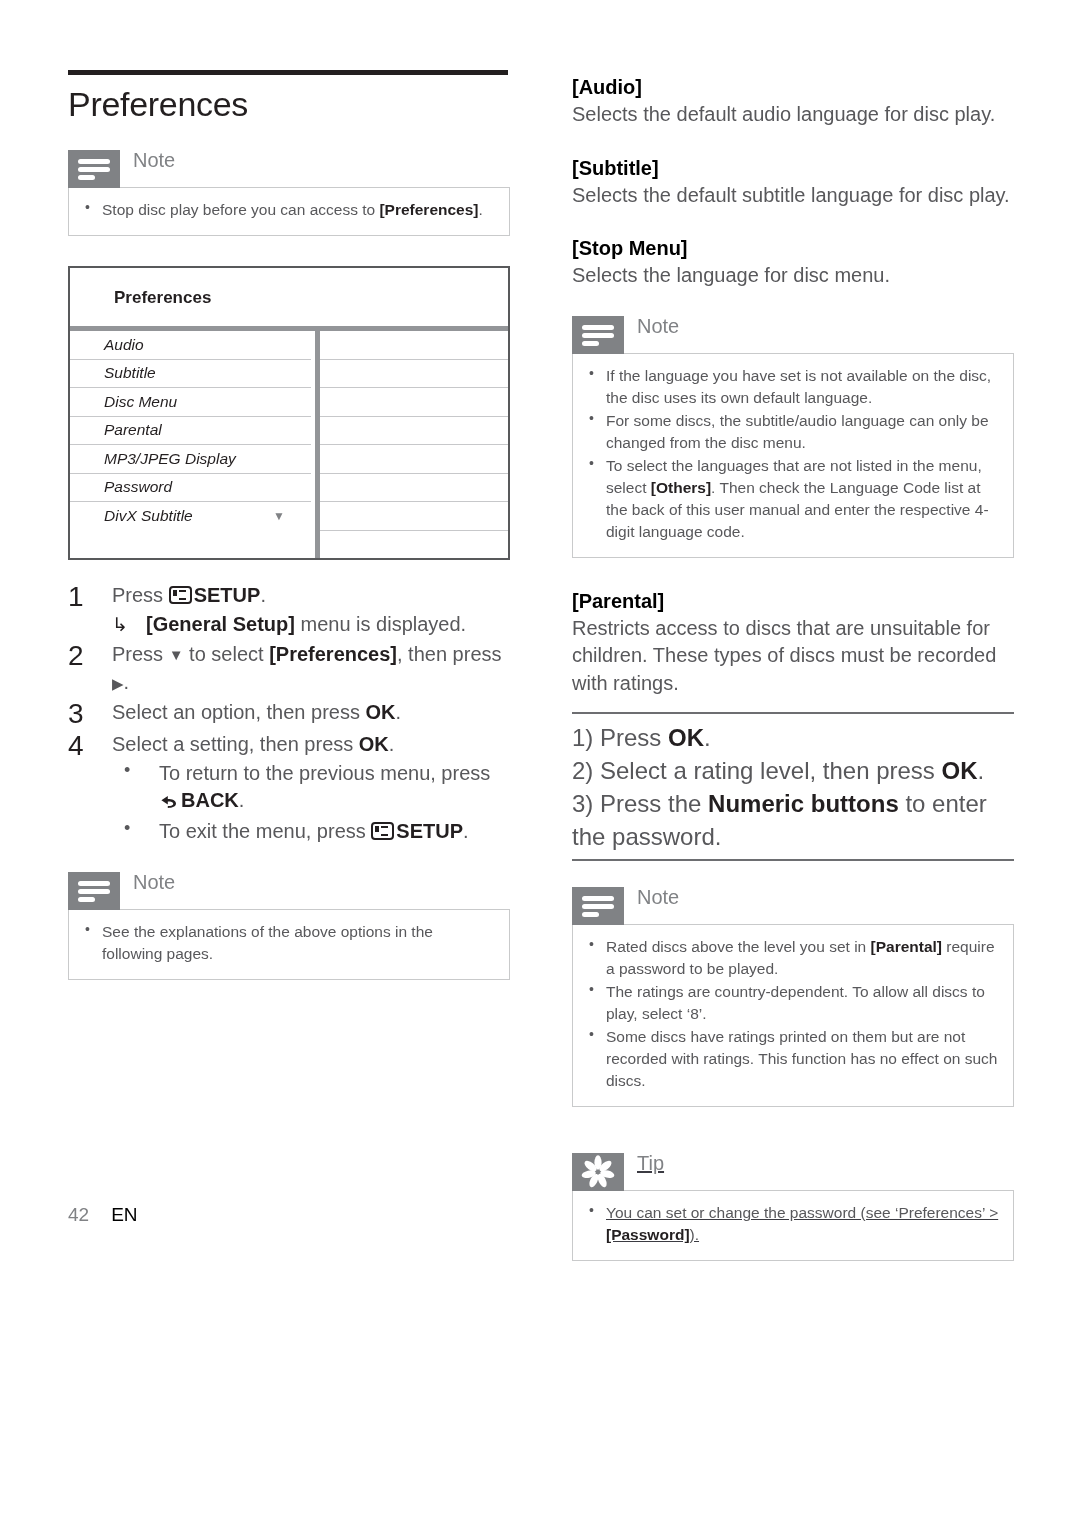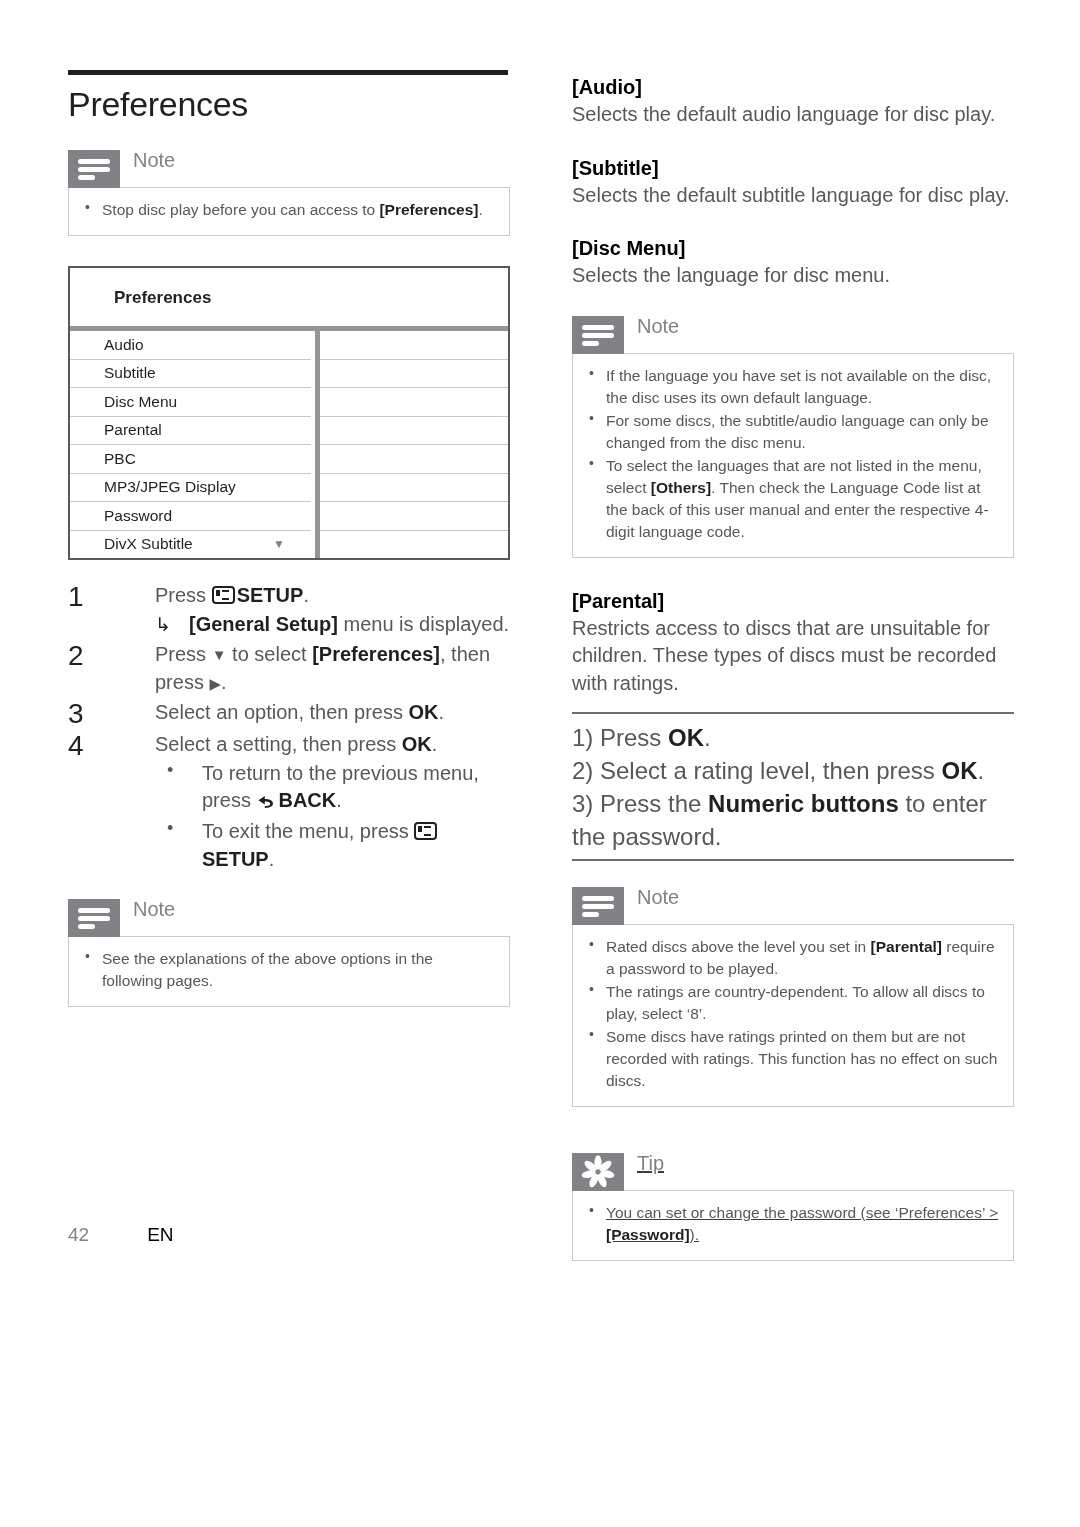--- a/index.html
+++ b/index.html
@@ -138,20 +138,21 @@
     color: #231f20;
     padding: 20px 0 18px 44px;
   }
   .menu-divider {
     height: 5px;
     background: #939598;
   }
   .menu-rows {
     display: flex;
     position: relative;
+    font-style: italic;
   }
   .menu-col-left {
     width: 245px;
     padding: 0 0 0 0;
     position: relative;
   }
   .menu-vline {
     width: 5px;
     background: #939598;
     flex: 0 0 5px;
@@ -192,21 +193,20 @@
     font-size: 28px;
     color: #231f20;
     line-height: 1.0;
     padding-top: 1px;
   }
   .step-body {
     flex: 1 1 auto;
     font-size: 20px;
     line-height: 1.36;
     color: #58585b;
-    margin-left: 43px;
   }
   .step-body b { color: #231f20; font-weight: bold; }
   .sub-arrow {
     display: block;
     margin-top: 2px;
     padding-left: 0px;
   }
   .sub-arrow .arrow {
     display: inline-block;
     width: 34px;
@@ -294,24 +294,23 @@
     vertical-align: -3px;
     margin-right: 2px;
   }
   .tri-down { font-size: 15px; vertical-align: 1px; }
   .tri-right { font-size: 15px; vertical-align: 0px; }
 
   
   .footer {
     position: absolute;
     left: 68px;
-    bottom: 40px;
+    bottom: 60px;
     display: flex;
     align-items: center;
-    gap: 36px;
   }
   .footer-page {
     font-size: 19px;
     color: #808285;
     margin-right: 22px;
   }
   .footer-lang {
     font-size: 19px;
     color: #000000;
   }
@@ -353,23 +352,20 @@
               <span>Audio</span>
             </div>
           <div class="menu-row">
               <span>Subtitle</span>
             </div>
           <div class="menu-row">
               <span>Disc Menu</span>
             </div>
           <div class="menu-row">
               <span>Parental</span>
-            </div>
-          <div class="menu-row">
-              <span>PBC</span>
             </div>
           <div class="menu-row">
               <span>MP3/JPEG Display</span>
             </div>
           <div class="menu-row">
               <span>Password</span>
             </div>
           <div class="menu-row last">
               <span>DivX Subtitle</span>
               <span class="menu-caret">▼</span>
@@ -454,21 +450,21 @@
       <div class="opt-title">[Audio]</div>
       <div class="opt-text">Selects the default audio language for disc play.</div>
     </div>
 
     <div class="opt-block">
       <div class="opt-title">[Subtitle]</div>
       <div class="opt-text">Selects the default subtitle language for disc play.</div>
     </div>
 
     <div class="opt-block" style="margin-bottom:6px;">
-      <div class="opt-title">[Disc Menu]</div>
+      <div class="opt-title">[Stop Menu]</div>
       <div class="opt-text">Selects the language for disc menu.</div>
     </div>
 
     <div class="callout">
       <div class="callout-head">
         <div class="callout-icon">
           <div class="icon-lines">
               <i></i>
               <i></i>
               <i></i>

